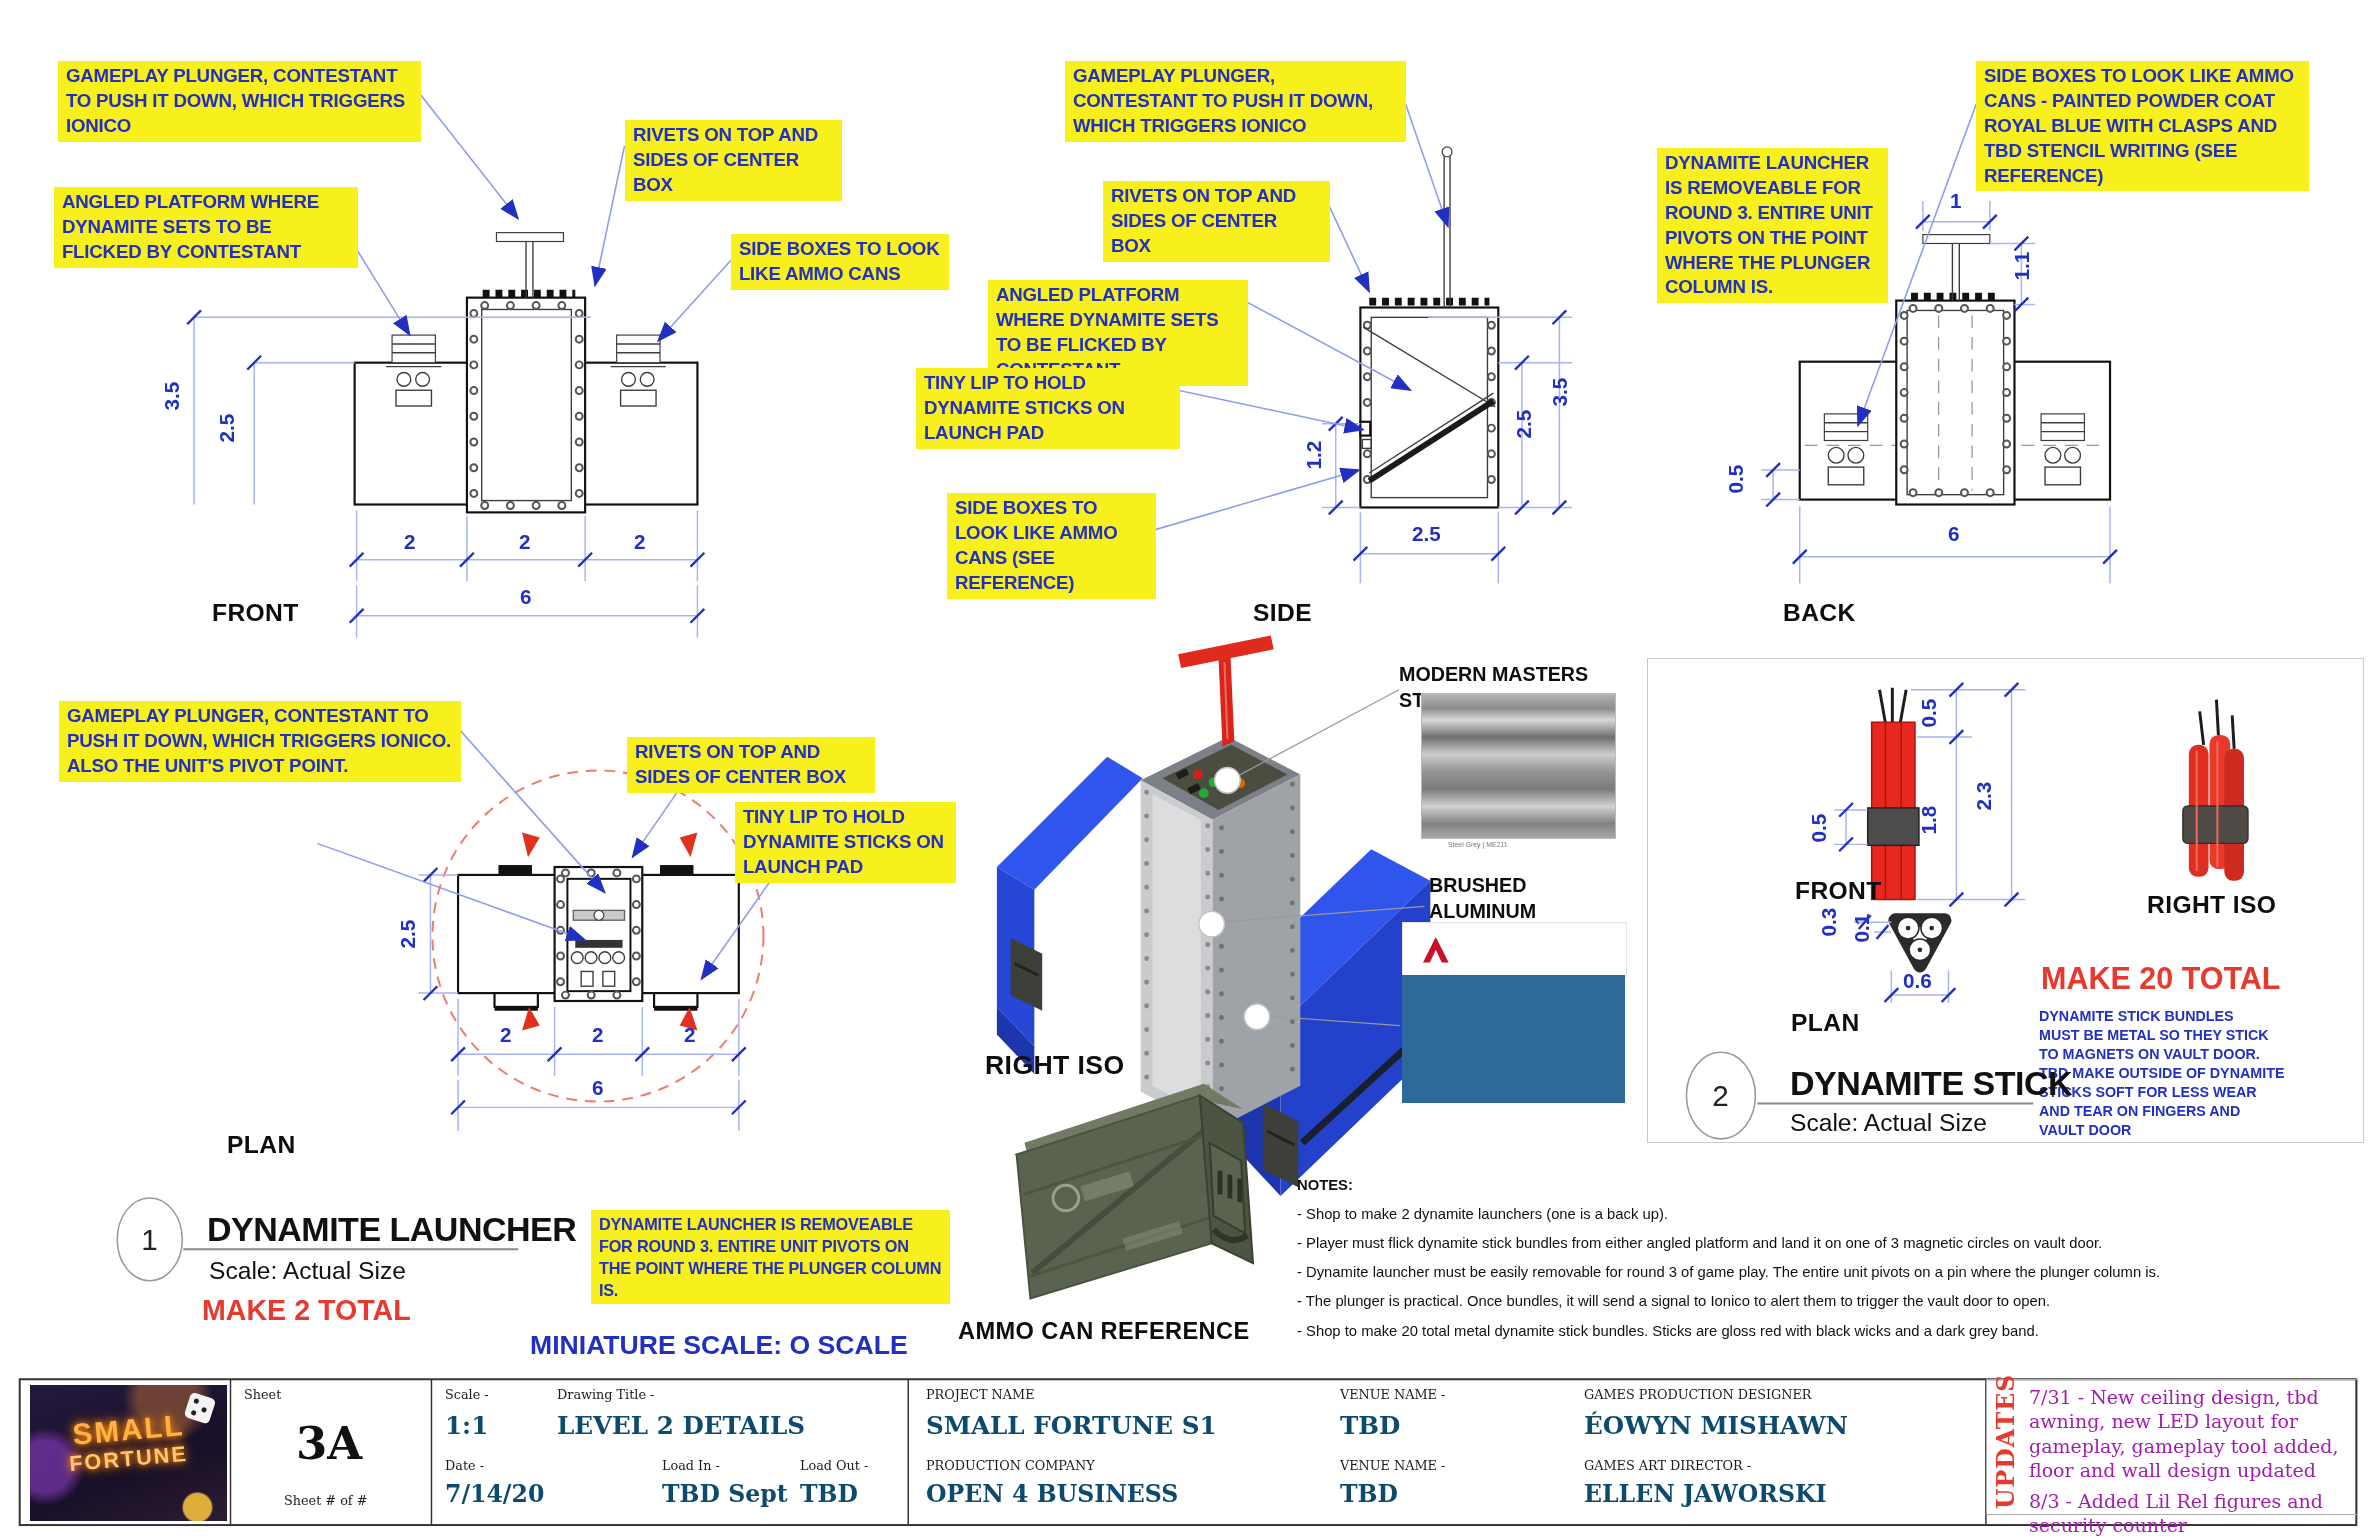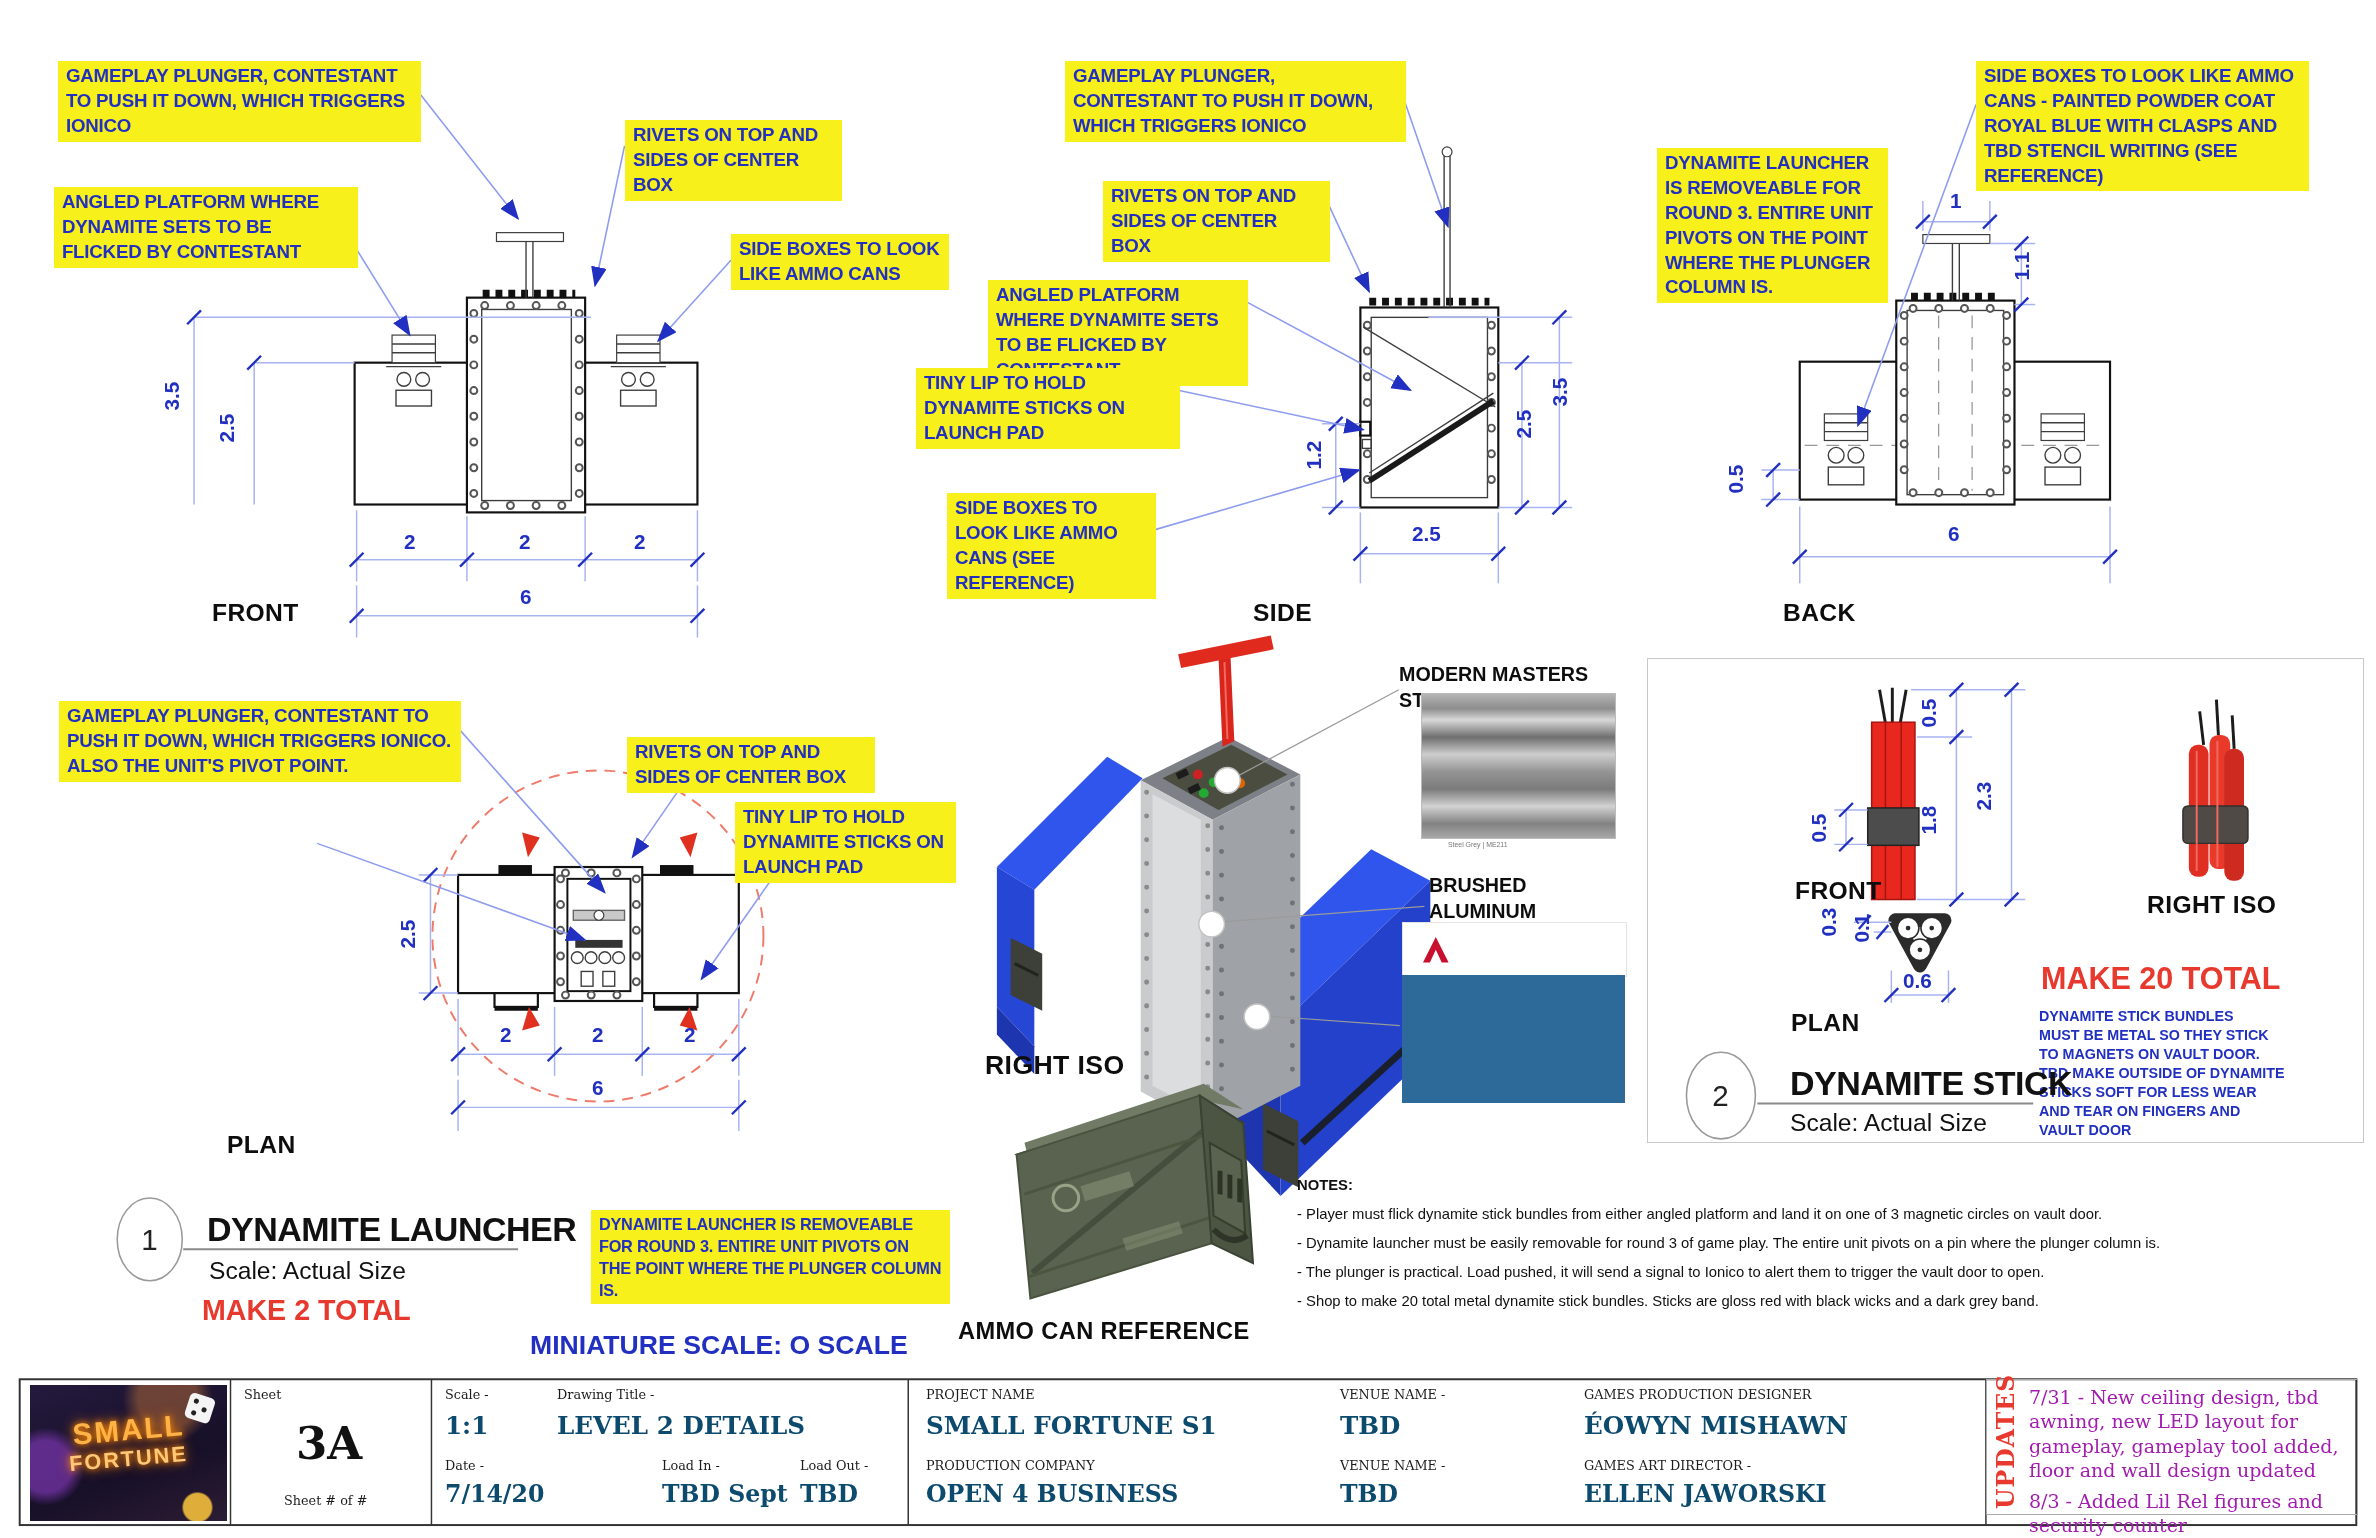--- a/index.html
+++ b/index.html
@@ -529,23 +529,24 @@
   <div class="vlabel" style="left:1791px;top:1009px">PLAN</div>
   <div class="make" style="left:2041px;top:961px;font-size:30.5px">MAKE 20 TOTAL</div>
   <div class="bluenote" style="left:2039px;top:1007px;width:236px">DYNAMITE STICK BUNDLES MUST BE METAL SO THEY STICK TO MAGNETS ON VAULT DOOR.</div>
   <div class="bluenote" style="left:2039px;top:1064px;width:248px">TBD MAKE OUTSIDE OF DYNAMITE STICKS SOFT FOR LESS WEAR AND TEAR ON FINGERS AND VAULT DOOR</div>
   <div class="itemnum" style="left:1703px;top:1076px;width:35px;height:39px">2</div>
   <div class="itemtitle" style="left:1790px;top:1064px">DYNAMITE STICK</div>
   <div class="itemscale" style="left:1790px;top:1109px">Scale: Actual Size</div>
 
   <div class="notes">
     <div class="hd">NOTES:</div>
+    <div>- Shop to make 2 dynamite launchers (one is a back up).</div>
     <div>- Player must flick dynamite stick bundles from either angled platform and land it on one of 3 magnetic circles on vault door.</div>
     <div>- Dynamite launcher must be easily removable for round 3 of game play. The entire unit pivots on a pin where the plunger column is.</div>
-    <div>- The plunger is practical. Load pushed, it will send a signal to Ionico to alert them to trigger the vault door to open.</div>
+    <div>- The plunger is practical. Once bundles, it will send a signal to Ionico to alert them to trigger the vault door to open.</div>
     <div>- Shop to make 20 total metal dynamite stick bundles. Sticks are gloss red with black wicks and a dark grey band.</div>
   </div>
 
   <div class="logo" style="left:29.6px;top:1385px;width:197px;height:136px">
     <div class="neon" style="top:27.6px;font-size:29.6px">SMALL</div>
     <div class="neon" style="top:61px;font-size:21.7px;color:#FFC878">FORTUNE</div>
     <div class="dice">
       <i style="left:4.9px;top:4.9px"></i>
         <i style="left:14.8px;top:10.8px"></i>
         <i style="left:5.9px;top:16.7px"></i>

